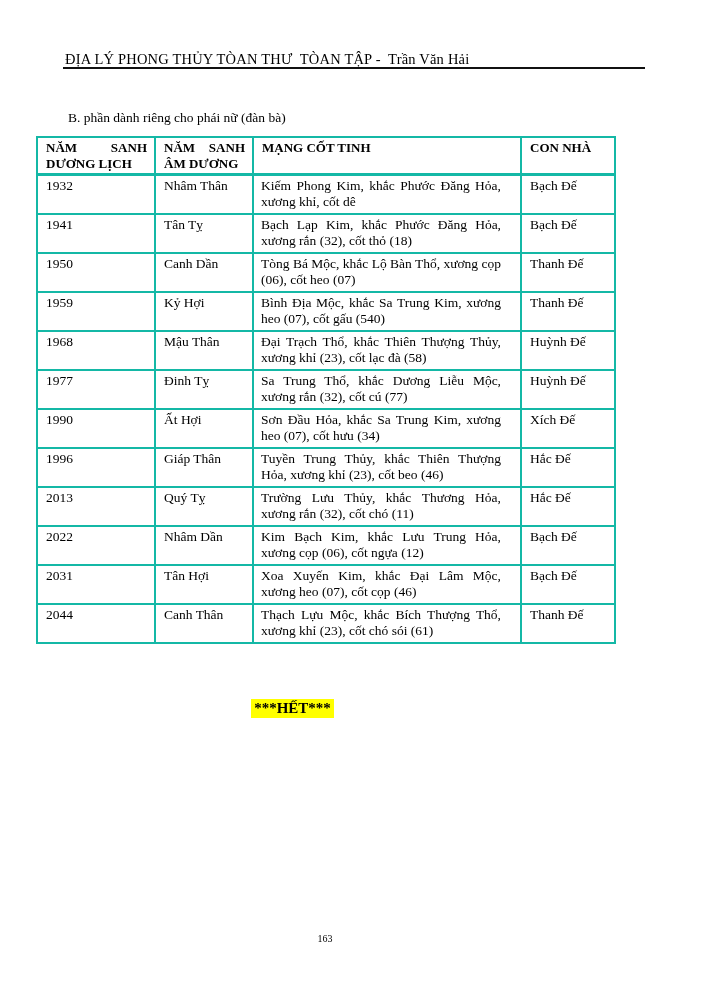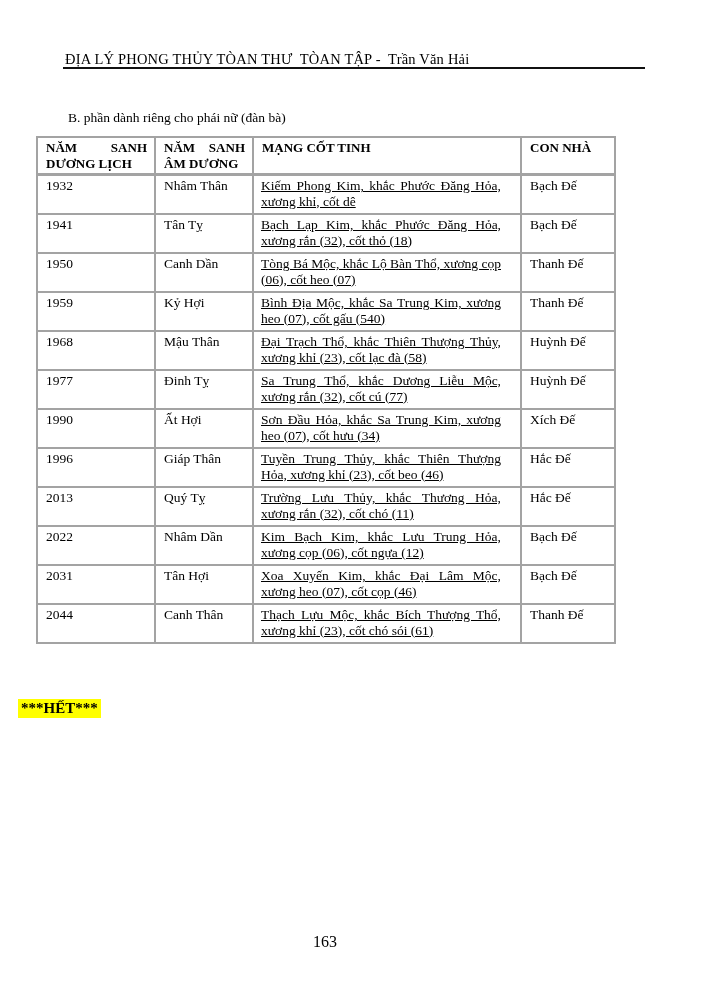--- a/index.html
+++ b/index.html
@@ -43,21 +43,21 @@
     width: 578px;
     border-collapse: collapse;
     table-layout: fixed;
     font-size: 13.5px;
   }
   table.main-table col.c0 { width: 118px; }
   table.main-table col.c1 { width: 98px; }
   table.main-table col.c2 { width: 268px; }
   table.main-table col.c3 { width: 94px; }
   table.main-table th, table.main-table td {
-    border: 2px solid #a3a3a3;
+    border: 2px solid #14b8a6;
     vertical-align: top;
     line-height: 15.5px;
     overflow: hidden;
   }
   table.main-table th {
     font-size: 13px;
     font-weight: bold;
     text-align: left;
     padding: 2px 7px 2px 8px;
     height: 31px;
@@ -69,42 +69,41 @@
     -moz-text-align-last: justify;
   }
   table.main-table td {
     padding: 2px 6px 4px 8px;
     height: 31px;
   }
   table.main-table td.c2 {
     text-align: justify;
     padding-left: 7px;
     padding-right: 19px;
-    text-decoration: underline;
   }
   .end-marker-wrap {
     position: absolute;
     left: 0;
     top: 699px;
     width: 585px;
-    margin-left: 18px;
+    text-align: center;
   }
   .end-marker {
     display: inline-block;
     font-weight: bold;
     font-size: 15px;
     padding: 1px 3px;
   }
   .page-number {
     position: absolute;
     left: 36px;
     top: 933px;
     width: 578px;
     text-align: center;
-    font-size: 16px;
+    font-size: 10px;
   }
 </style>
 </head>
 <body>
 
 <div class="page" style="background: rgb(255, 255, 255); color: rgb(0, 0, 0);">
 
   <div class="header-title">ĐỊA LÝ PHONG THỦY TÒAN THƯ  TÒAN TẬP -  Trần Văn Hải</div>
 
   <div class="header-rule"></div>

